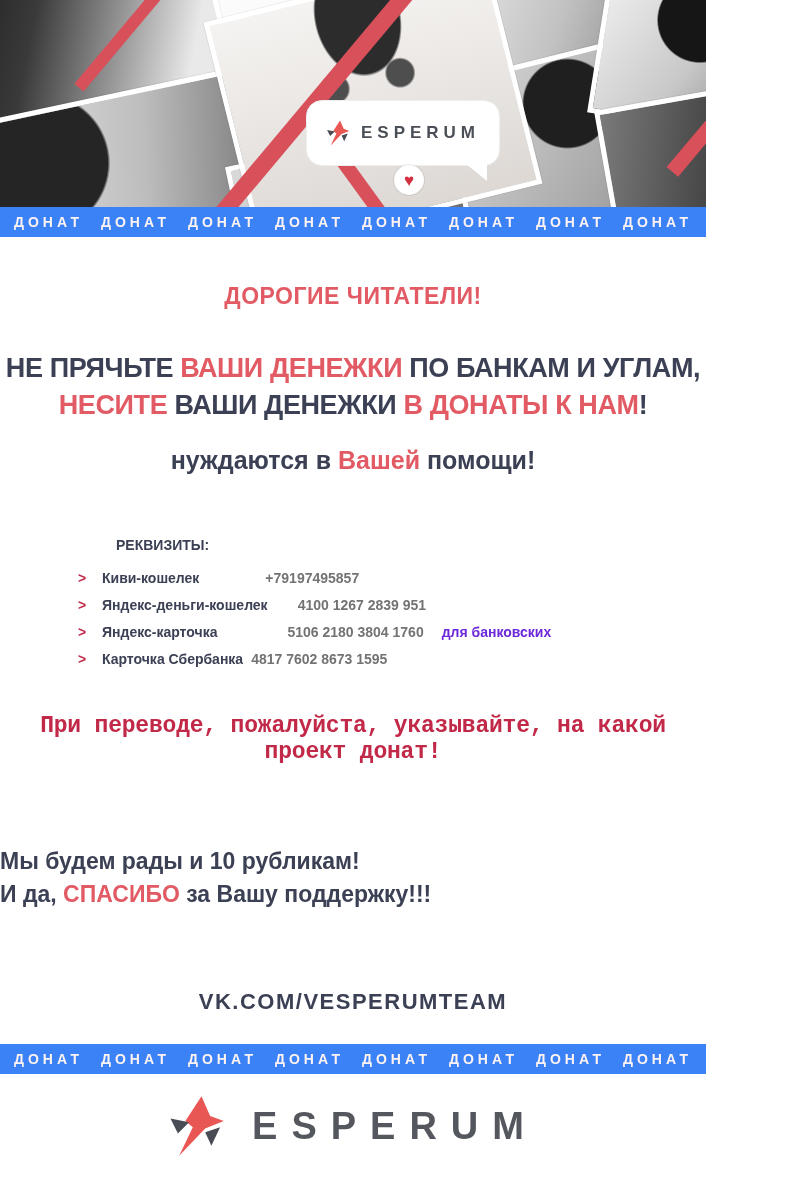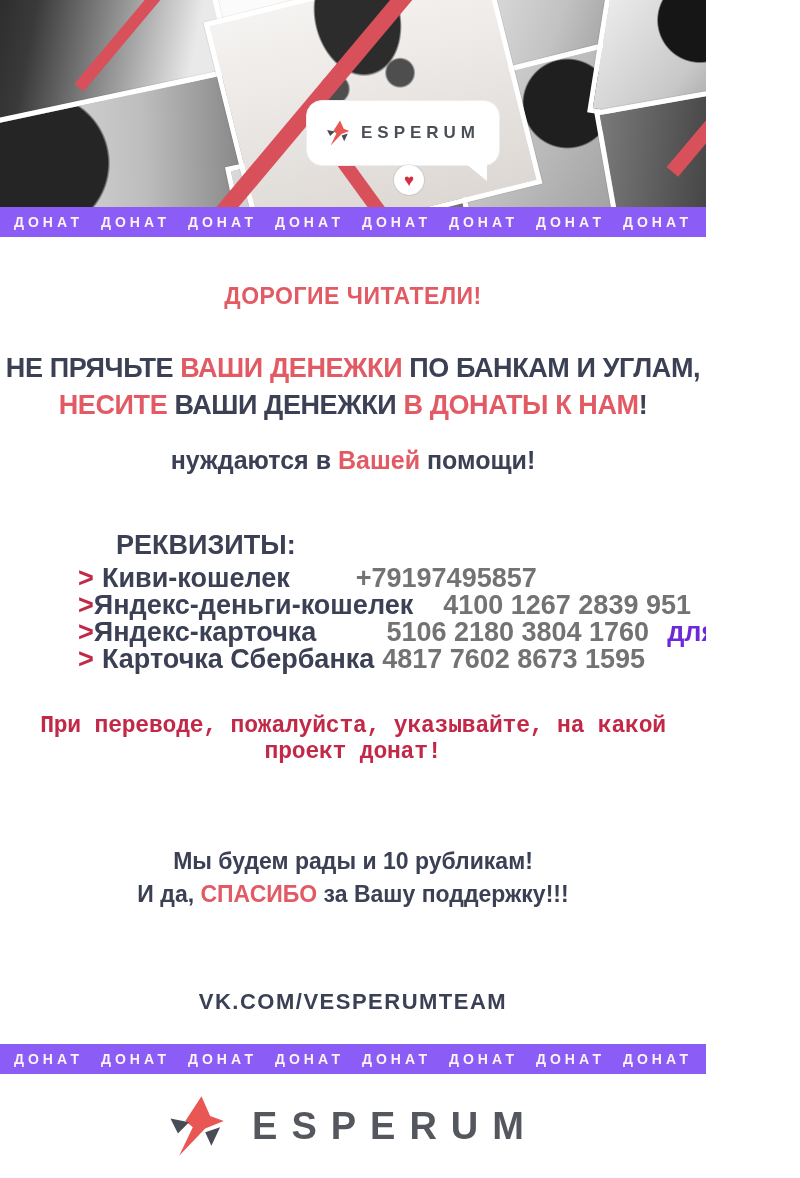--- a/index.html
+++ b/index.html
@@ -61,21 +61,21 @@
   }
   .heart-badge {
     position:absolute; left:394px; top:165px; width:30px; height:30px; border-radius:50%;
     background:#fff; z-index:4; display:flex; align-items:center; justify-content:center;
     box-shadow:0 0 0 1px rgba(0,0,0,.08);
   }
   .heart-badge span { color:#d32f3d; font-size:17px; line-height:1; }
 
   
   .banner {
-    height:30px; background:#8b5cf6; display:flex; align-items:center;
+    height:30px; background:#3b82f6; display:flex; align-items:center;
     justify-content:space-between; padding:0 14px;
   }
   .banner span {
     color:#fdf3f3; font-size:14px; font-weight:bold; letter-spacing:4px;
   }
 
   
   .main { height:807px; overflow:hidden; color:#3b4054; }
   .coral   { color:#e25a64; }
   .crimson { color:#737373; }
@@ -86,36 +86,36 @@
     font-size:23px; font-weight:bold; letter-spacing:.5px; color:#e25a64;
   }
   .headline {
     margin-top:40px; text-align:center;
     font-size:27px; font-weight:bold; line-height:37px; letter-spacing:-.4px;
   }
   .subhead {
     margin-top:18px; text-align:center;
     font-size:25px; font-weight:bold; line-height:36px;
   }
-  .requisites { margin:54px 58px 0 78px; font-size:27px; font-weight:bold; line-height:27px; }
+  .requisites { margin:54px 58px 0 78px; font-size:14px; font-weight:bold; line-height:27px; }
   .req-title { margin-left:38px; margin-bottom:6px; }
   .req-row { display:flex; align-items:baseline; white-space:nowrap; }
   .req-bullet { width:24px; color:#c22847; }
   .req-row.r1 .req-value { margin-left:66px; }
   .req-row.r2 .req-value { margin-left:30px; }
   .req-row.r3 .req-value { margin-left:70px; }
   .req-row.r4 .req-value { margin-left:8px; }
   .req-note1 { margin-left:18px; color:#6d28d9; }
   .req-note2 { text-align:right; padding-right:2px; }
   .note {
     margin-top:40px; text-align:center;
     font-size:23px; font-weight:bold; color:#c22847; letter-spacing:-.2px;font-family:Liberation Mono, monospace;
   }
   .thanks {
-    margin-top:80px; text-align:center;
+    margin-top:80px; 
     font-size:23px; font-weight:bold; line-height:33px;
   }
   .vk-link {
     margin-top:78px; text-align:center;
     font-size:22px; font-weight:bold; letter-spacing:1.5px; color:#3b4054;
   }
 
   
   .footer {
     height:104px; display:flex; align-items:center; justify-content:center; gap:22px;

